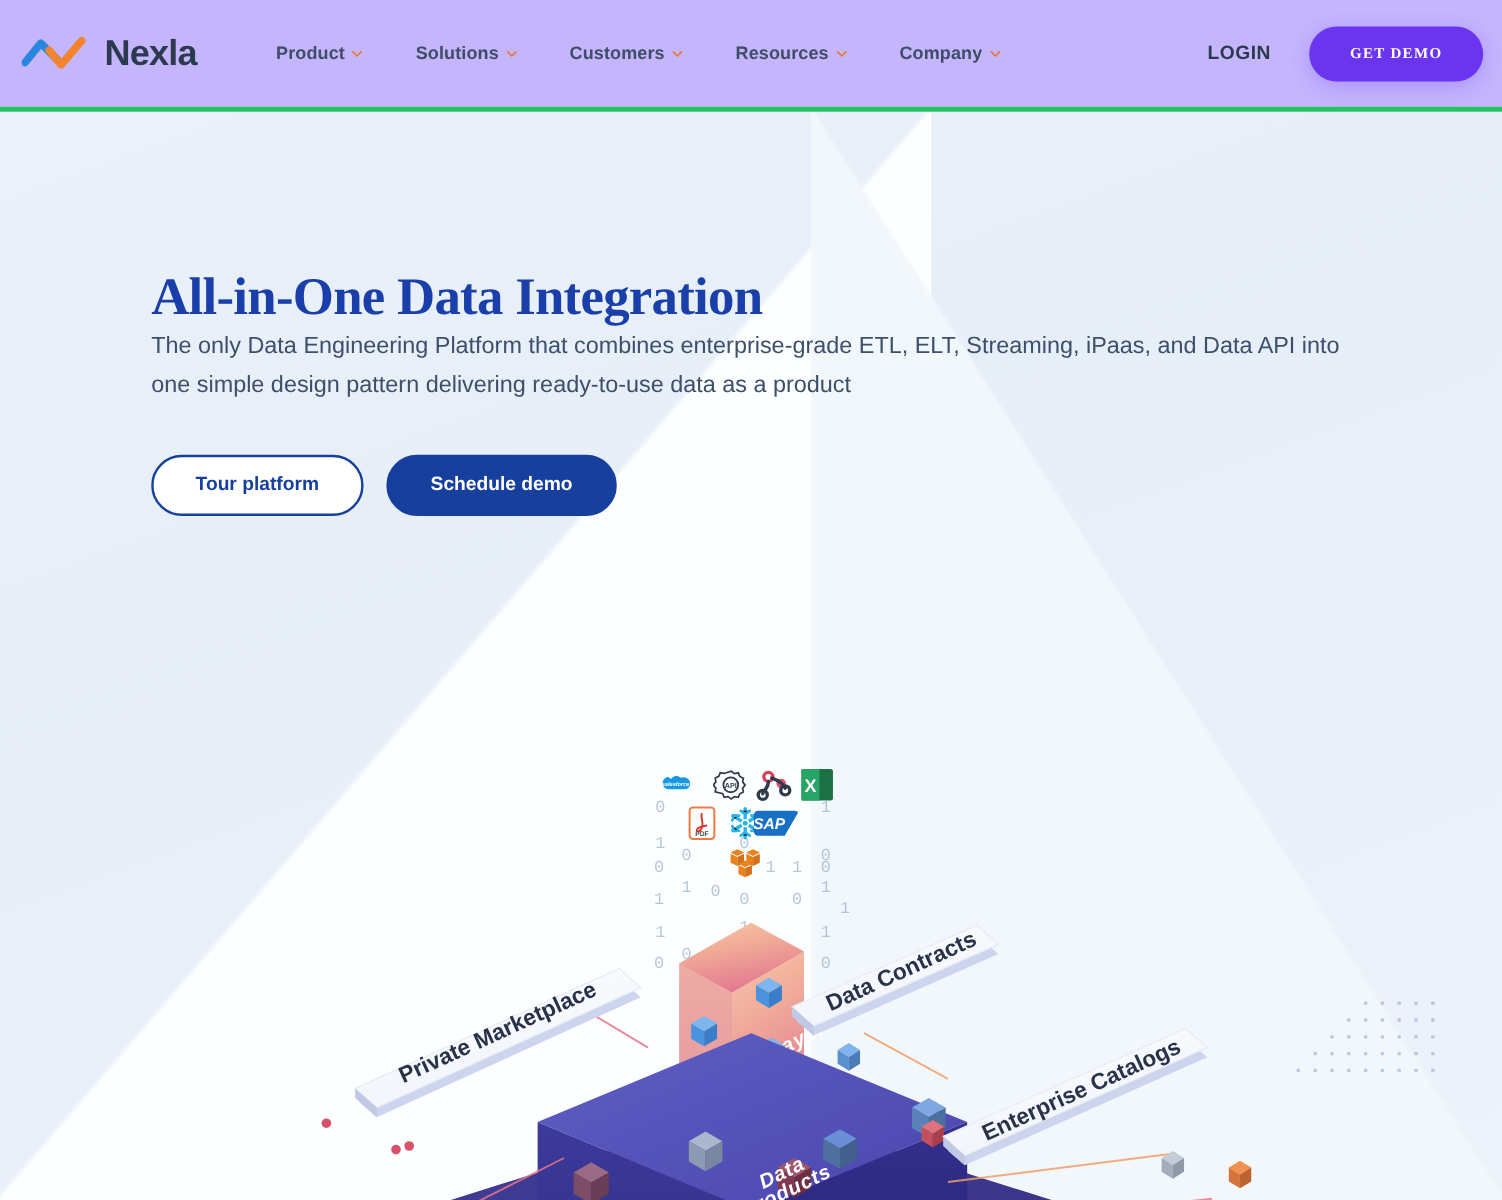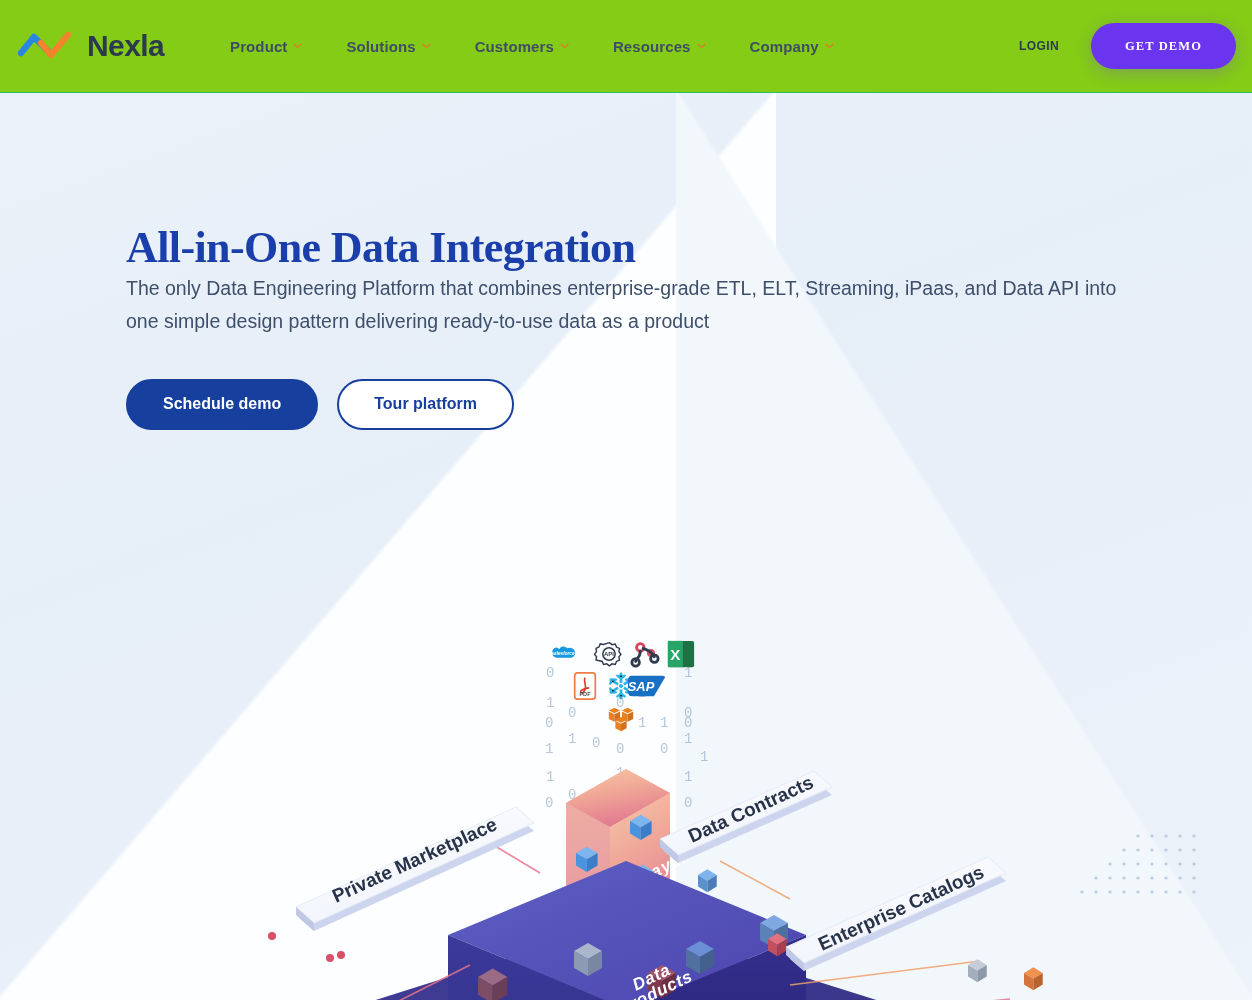--- a/index.html
+++ b/index.html
@@ -8,45 +8,45 @@
   body {
     font-family:"Liberation Sans", sans-serif;
     background:#ffffff;
     -webkit-font-smoothing:antialiased;
   }
 
   
   .header {
     position:relative; z-index:50;
     height:93px; width:100%;
-    background:#84cc16;
+    background:#c4b5fd;
     display:flex; align-items:center;
     padding:0 16px 0 16px;
-    border-bottom:1px solid #22c55e;
+    border-bottom:4px solid #22c55e;
   }
   .logo-wrap { display:flex; align-items:center; gap:11px; margin-left:2px; }
   .logo-mark { width:58px; height:34px; display:block; flex:none; }
   .logo-text {
     font-size:30px; font-weight:700; color:#2c3a4f;
     letter-spacing:-0.6px; line-height:1;
   }
 
   .nav { display:flex; align-items:center; margin-left:44px; gap:0; }
   .nav-item {
     display:flex; align-items:center; gap:6px;
     padding:8px 22px;
     font-size:15px; font-weight:700; color:#3f4d66;
     letter-spacing:0.1px; cursor:pointer;
     white-space:nowrap;
   }
   .chev { display:block; width:9px; height:6px; flex:none; }
 
   .header-right { margin-left:auto; display:flex; align-items:center; gap:32px; }
   .login-link {
-    font-size:12px; font-weight:700; color:#2c3a4f;
+    font-size:16px; font-weight:700; color:#2c3a4f;
     letter-spacing:0.4px; cursor:pointer; text-decoration:none;padding-left:18px;
   }
   .demo-btn {
     display:flex; align-items:center; justify-content:center;
     height:46px; padding:0 34px;
     background:#6b35f0; color:#ffffff;
     border:none; border-radius:999px;
     font-family:Liberation Serif, serif; font-size:12.5px; font-weight:700;
     letter-spacing:1.1px; cursor:pointer;
     box-shadow:0 4px 16px rgba(107,53,240,.28);
@@ -214,22 +214,22 @@
         <circle cx="92" cy="14" r="1.6"></circle>
       <circle cx="106" cy="14" r="1.6"></circle>
         <circle cx="120" cy="14" r="1.6"></circle>
     </g>
   </svg>
 
   <div class="hero-inner">
     <h1 class="hero-title">All-in-One Data Integration</h1>
     <p class="hero-sub">The only Data Engineering Platform that combines enterprise-grade ETL, ELT, Streaming, iPaas, and Data API into one simple design pattern delivering ready-to-use data as a product</p>
     <div class="hero-ctas">
+      <button class="btn btn-secondary">Tour platform</button>
       <button class="btn btn-primary">Schedule demo</button>
-      <button class="btn btn-secondary">Tour platform</button>
     </div>
   </div>
 
   <div class="illo">
     <svg viewBox="0 0 1252 600">
       <defs>
         <linearGradient id="funnelGrad" x1="0" y1="0" x2="0.35" y2="1">
           <stop offset="0%" stop-color="#f7c9a8" stop-opacity=".92"></stop>
           <stop offset="45%" stop-color="#f0a592" stop-opacity=".9"></stop>
           <stop offset="100%" stop-color="#e0718c" stop-opacity=".92"></stop>

